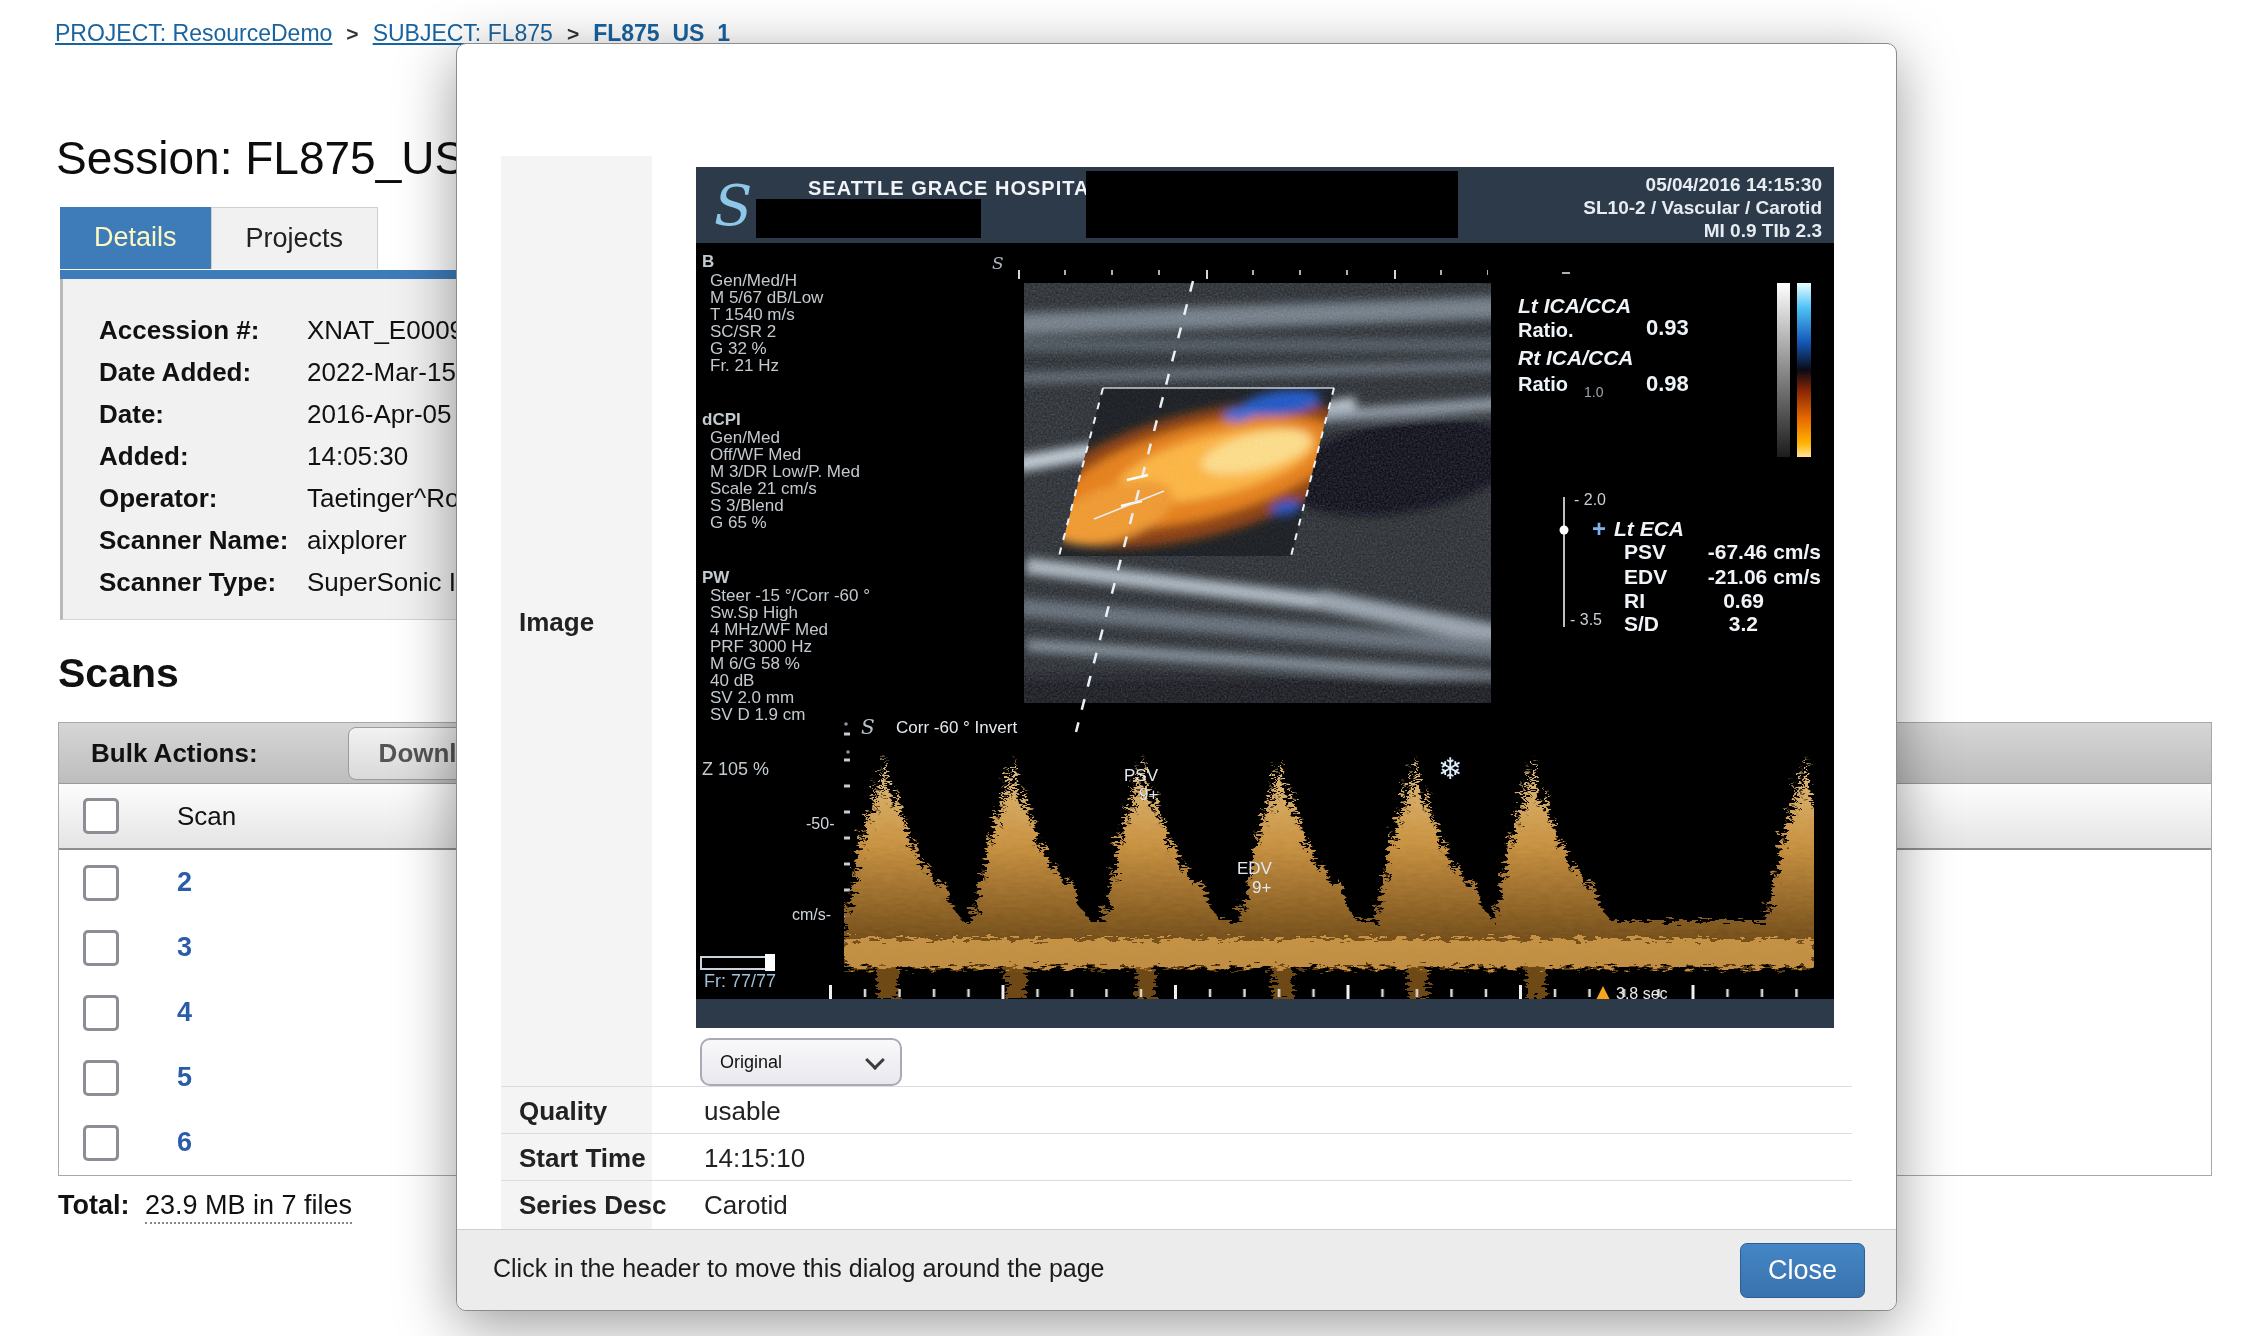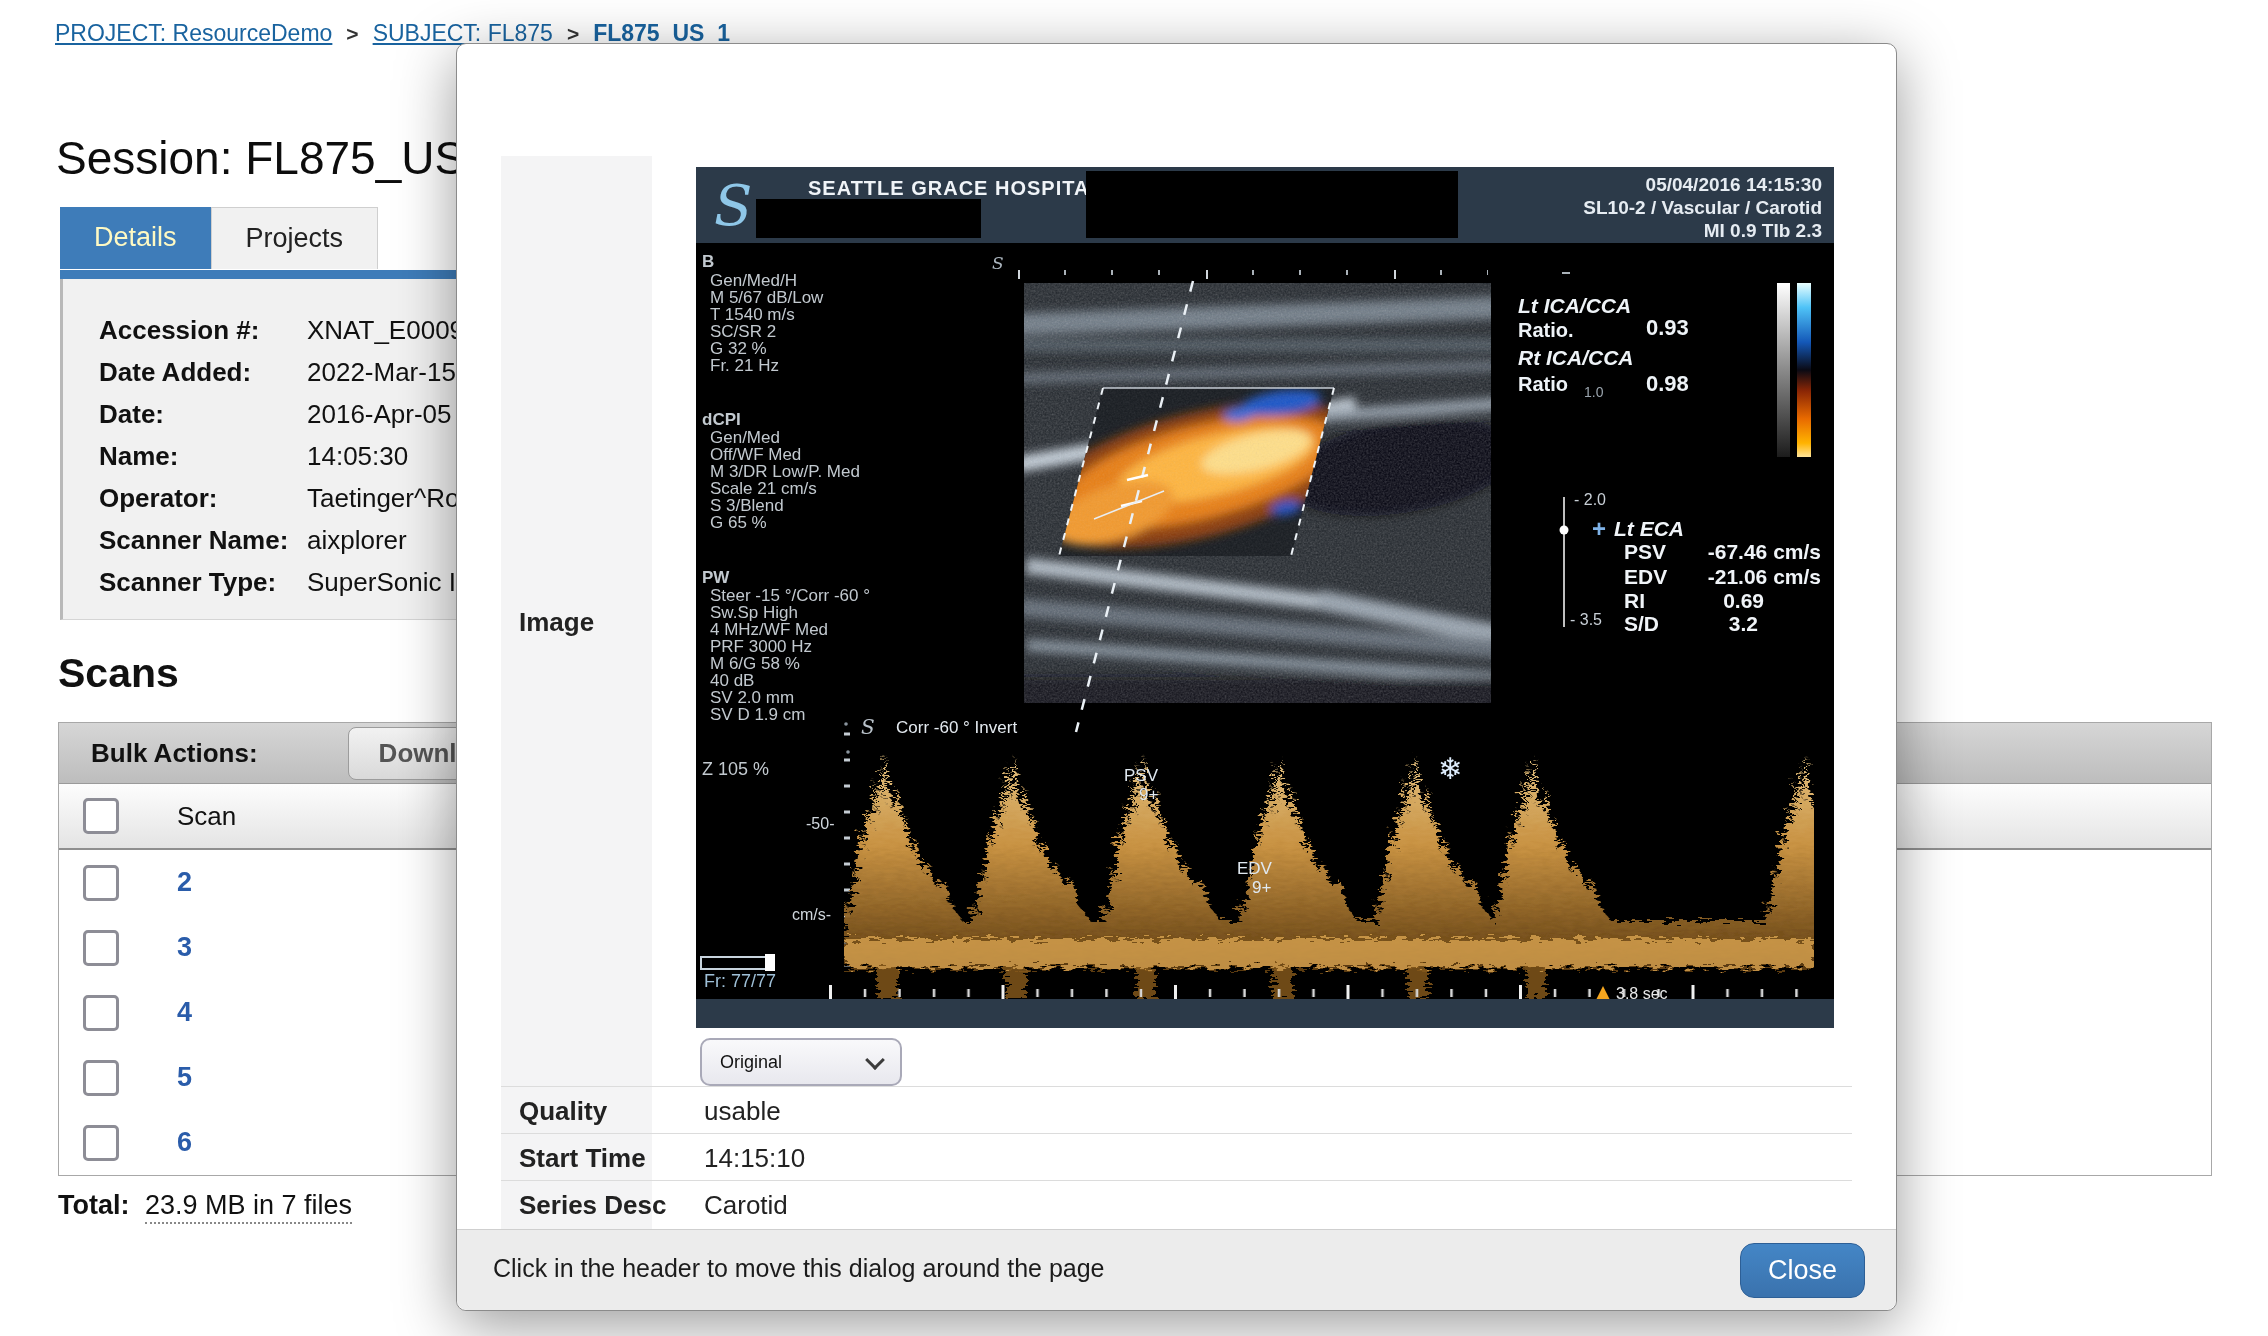--- a/index.html
+++ b/index.html
@@ -44,21 +44,21 @@
   .label-col-bg{position:absolute;left:44px;top:112px;width:151px;height:1074px;background:#f4f4f5;}
   .m-row-line{position:absolute;left:44px;width:1351px;border-top:1px solid #dcdcdc;height:0;}
   .m-label{position:absolute;left:62px;font-size:26px;font-weight:bold;color:#222;}
   .m-value{position:absolute;left:247px;font-size:26px;color:#222;}
   .us-wrap{position:absolute;left:239px;top:123px;width:1138px;height:861px;background:#000;}
   .fake-select{position:absolute;left:243px;top:994px;width:198px;height:44px;background:linear-gradient(#f9f9fb,#e8e8ee);border:2px solid #a9a9b8;border-radius:10px;display:flex;align-items:center;cursor:pointer;}
   .fake-select .sel-text{font-size:18px;margin-left:18px;color:#111;}
   .fake-select .chev{position:absolute;right:18px;top:13px;width:11px;height:11px;border-right:3px solid #3c3c3c;border-bottom:3px solid #3c3c3c;transform:rotate(45deg);}
   .modal-footer{position:absolute;left:0;bottom:0;right:0;height:80px;background:#ececec;border-top:1px solid #cfcfcf;border-radius:0 0 10px 10px;}
   .footer-hint{position:absolute;left:36px;top:24px;font-size:25px;color:#1c1c1c;}
-  .btn-close{position:absolute;right:31px;top:13px;padding:11px 27px;background:linear-gradient(#4486c6,#3a72ad);border:1px solid #2d5f96;border-radius:14px;color:#fff;font-size:27px;cursor:pointer;}
+  .btn-close{position:absolute;right:31px;top:13px;padding:11px 27px;background:linear-gradient(#4486c6,#3a72ad);border:1px solid #2d5f96;border-radius:7px;color:#fff;font-size:27px;cursor:pointer;}
 </style>
 </head>
 <body>
 
 <div class="breadcrumb">
   <a>PROJECT: ResourceDemo</a>
   <span class="sep">&gt;</span>
   <a>SUBJECT: FL875</a>
   <span class="sep">&gt;</span>
   <a class="crumb-current">FL875_US_1</a>
@@ -69,21 +69,21 @@
 <div class="tabs">
   <div class="tab tab-active">Details</div>
   <div class="tab tab-inactive">Projects</div>
 </div>
 <div class="tab-underline"></div>
 
 <div class="details-panel">
   <div class="detail-row" style="top:36px"><span class="dlabel">Accession #:</span><span class="dvalue">XNAT_E0009</span></div>
   <div class="detail-row" style="top:78px"><span class="dlabel">Date Added:</span><span class="dvalue">2022-Mar-15</span></div>
   <div class="detail-row" style="top:120px"><span class="dlabel">Date:</span><span class="dvalue">2016-Apr-05</span></div>
-  <div class="detail-row" style="top:162px"><span class="dlabel">Name:</span><span class="dvalue">14:05:30</span></div>
+  <div class="detail-row" style="top:162px"><span class="dlabel">Added:</span><span class="dvalue">14:05:30</span></div>
   <div class="detail-row" style="top:204px"><span class="dlabel">Operator:</span><span class="dvalue">Taetinger^Rol</span></div>
   <div class="detail-row" style="top:246px"><span class="dlabel">Scanner Name:</span><span class="dvalue">aixplorer</span></div>
   <div class="detail-row" style="top:288px"><span class="dlabel">Scanner Type:</span><span class="dvalue">SuperSonic Im</span></div>
 </div>
 
 <div class="scans-heading">Scans</div>
 
 <div class="scans-table">
   <div class="bulk-bar">
     <span class="bulk-label">Bulk Actions:</span>

